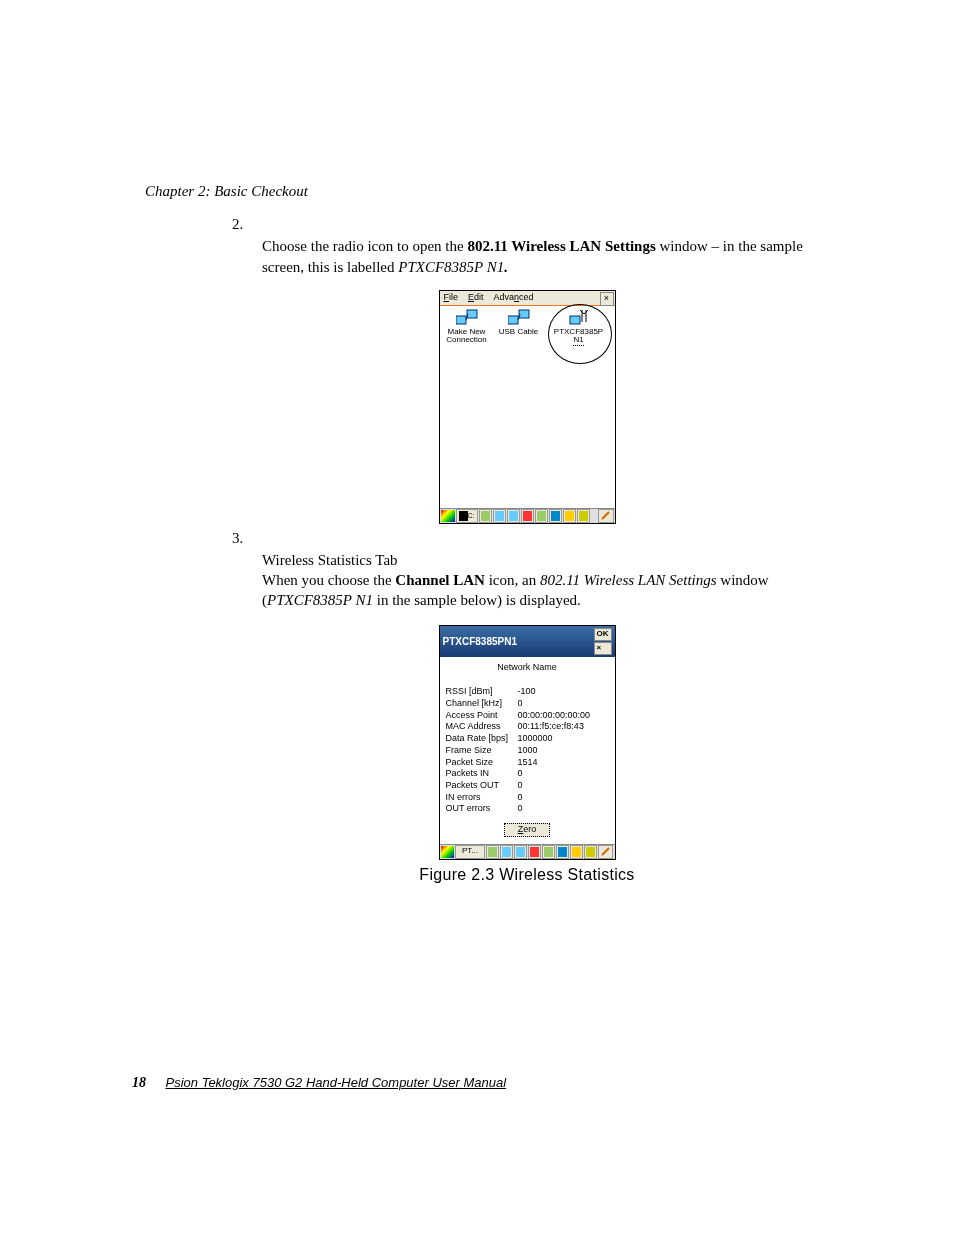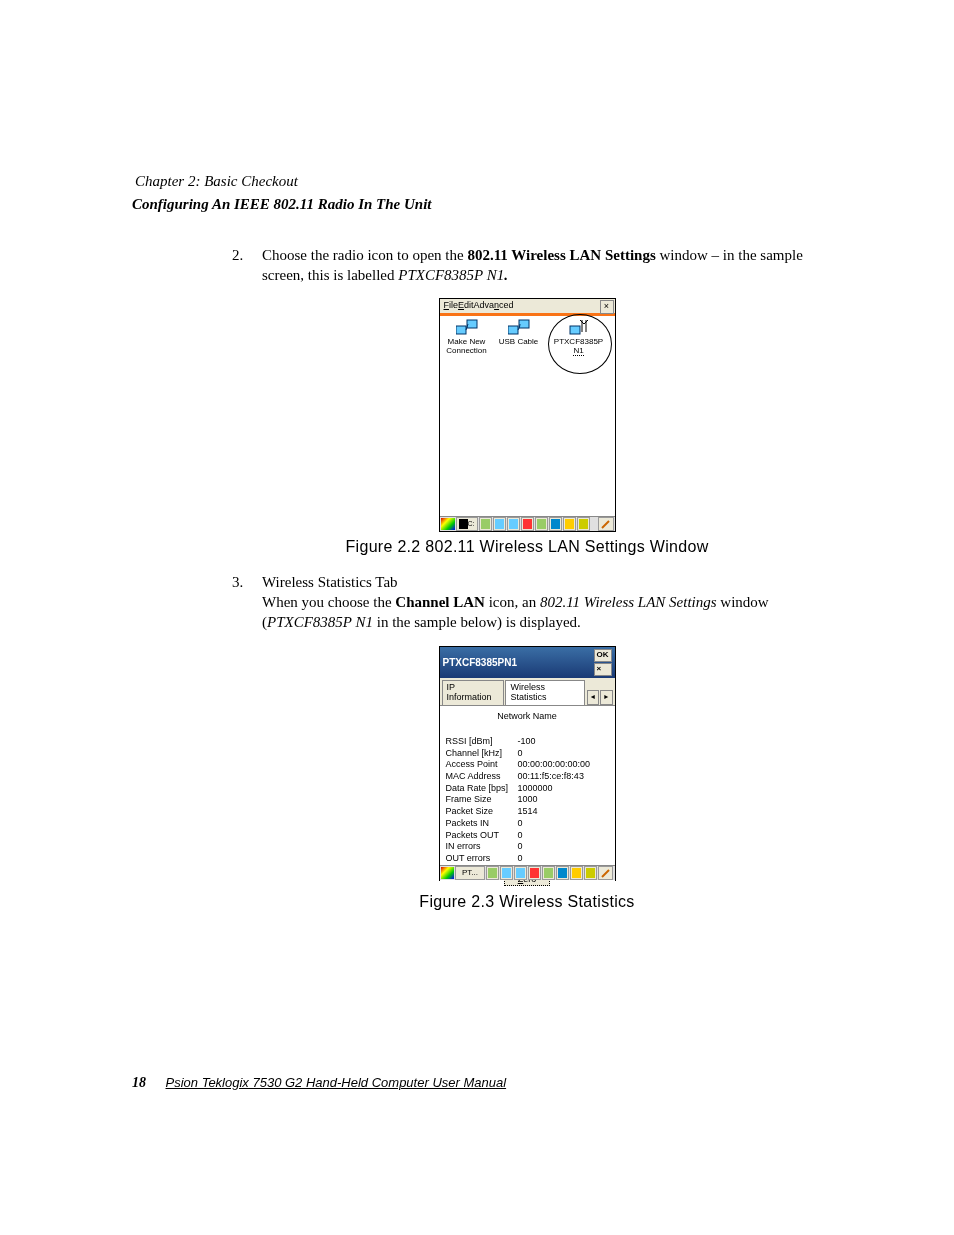--- a/index.html
+++ b/index.html
@@ -14,21 +14,21 @@
   .page{
     width:954px;
     height:1235px;
     position:relative;
     padding:168px 132px 0 132px;
     box-sizing:border-box;
   }
   .chapter-line{
     font-style:italic;
     font-size:15px;
-    margin:3px;
+    margin:13px;
   }
   .section-title{
     font-style:italic;
     font-weight:bold;
     font-size:15px;
     margin:0 0 30px 0;
   }
   .body-indent{
     margin-left:100px;
   }
@@ -40,20 +40,21 @@
   ol.numbered > li{
     display:flex;
     margin-bottom:8px;
   }
   ol.numbered .num{
     width:30px;
     flex-shrink:0;
   }
   ol.numbered .txt{
     flex:1;
+    margin-top:22px;
   }
   .figure-wrap{
     text-align:center;
     margin:8px 0 4px 0;
   }
   .figure-caption{
     font-family:"Arial Narrow","Helvetica Condensed",Arial,sans-serif;
     font-stretch:condensed;
     font-size:16px;
     text-align:center;
@@ -100,22 +101,23 @@
     text-align:left;
     line-height:1.1;
   }
   .shot1{
     width:175px;
     height:232px;
     position:relative;
   }
   .menubar{
     display:flex;
+    gap:10px;
     padding:2px 4px;
-    border-bottom:3px solid #f97316;
+    border-bottom:1px solid #f97316;
     background:#ece9d8;
   }
   .menubar span{font-size:9px;}
   .menubar .u{text-decoration:underline;}
   .close-x{
     position:absolute;
     top:1px; right:1px;
     width:12px;height:12px;
     border:1px solid #888;
     background:#ece9d8;
@@ -236,21 +238,20 @@
     border:1px dotted #000;
     text-align:center;
   }
 </style>
 </head>
 <body>
 
 <div class="page">
 
   <p class="chapter-line">Chapter  2:  Basic Checkout</p>
-  <p class="section-title">Configuring An IEEE 802.11 Radio In The Unit</p>
 
   <div class="body-indent">
 
     <ol class="numbered">
       <li>
         <span class="num">2.</span>
         <span class="txt">
           <span>Choose the radio icon to open the </span><b>802.11 Wireless LAN Settings</b><span> window – in the sample screen, this is labelled </span><i>PTXCF8385P N1</i><b><i>.</i></b>
         </span>
       </li>
@@ -327,47 +328,40 @@
             </div>
           <div style="flex:1"></div>
           <div class="tb-cell" style="width:12px;">
               <svg width="10" height="9">
                 <line x1="1" y1="8" x2="8" y2="1" stroke="#c60" stroke-width="2"></line>
               </svg>
             </div>
         </div>
       </div>
     </div>
-    <div class="figure-caption">Figure 2.2 802.11 Wireless LAN Settings Window</div>
 
     <ol class="numbered">
       <li>
         <span class="num">3.</span>
         <span class="txt">
           <span>Wireless Statistics Tab</span><br>
           <span>When you choose the </span><b>Channel LAN</b><span> icon, an </span><i>802.11 Wireless LAN Settings</i><span> window (</span><i>PTXCF8385P N1</i><span> in the sample below) is displayed.</span>
         </span>
       </li>
     </ol>
 
     <div class="figure-wrap" style="margin-top:14px;">
       <div class="shot shot2">
         <div class="titlebar">
           <span>PTXCF8385PN1</span>
           <span class="btns">
             <span class="tbtn">OK</span>
             <span class="tbtn">×</span>
           </span>
         </div>
-        <div class="tabrow">
-          <div class="tab">IP Information</div>
-          <div class="tab active">Wireless Statistics</div>
-          <div class="arrowbtn">◂</div>
-          <div class="arrowbtn">▸</div>
-        </div>
         <div class="panel">
           <div class="nn">Network Name</div>
           <div>
             <div class="statrow">
                 <span class="k">RSSI [dBm]</span>
                 <span>-100</span>
               </div>
             <div class="statrow">
                 <span class="k">Channel [kHz]</span>
                 <span>0</span>

